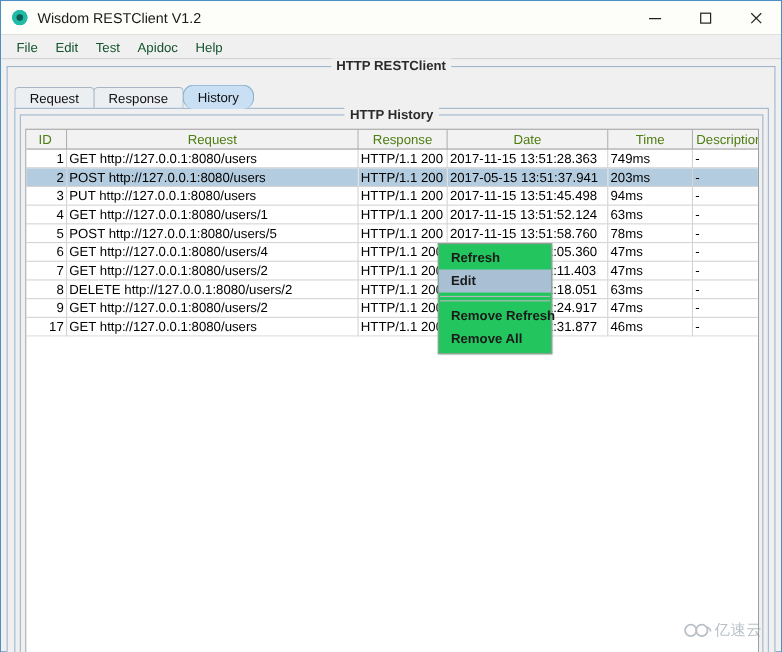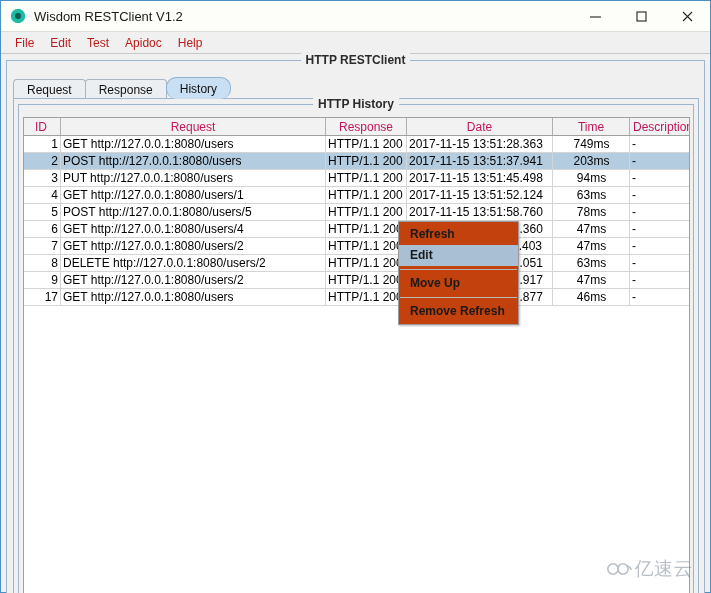--- a/index.html
+++ b/index.html
@@ -80,21 +80,21 @@
     min-height: 21px;
     background: #f0f0f0;
     display: flex;
     align-items: center;
     border-bottom: 1px solid #c8c8c8;
     padding-left: 6px;
   }
   .menu-item {
     padding: 2px 8px;
     font-size: 12px;
-    color: #b91c1c;
+    color: #14532d;
     white-space: nowrap;
   }
 
   
   #content {
     flex: 1;
     position: relative;
     background: #f0f0f0;
     padding: 5px;
     box-sizing: border-box;
@@ -193,21 +193,21 @@
     width: 665px;
     font-size: 12px;
   }
   table.hist th {
     height: 17px;
     background: #f2f2f2;
     border-right: 1px solid #b0b0b0;
     border-bottom: 1px solid #a0a0a0;
     font-weight: normal;
     font-size: 12px;
-    color: #be185d;
+    color: #4d7c0f;
     text-align: center;
     padding: 0;
     overflow: hidden;
     white-space: nowrap;
   }
   table.hist th:last-child { border-right: none; }
   table.hist td {
     height: 16px;
     border-right: 1px solid #d4d4d4;
     border-bottom: 1px solid #d4d4d4;
@@ -216,33 +216,33 @@
     white-space: nowrap;
     color: #000;
     background: #ffffff;
   }
   table.hist td:last-child { border-right: none; }
   table.hist tr.selected td { background: #b4ccdf; }
   .col-id    { width: 34px;  text-align: right; padding-right: 2px !important; }
   .col-req   { width: 264px; }
   .col-resp  { width: 80px;  }
   .col-date  { width: 145px; }
-  .col-time  { width: 76px; text-align: center;  }
+  .col-time  { width: 76px;  }
   .col-desc  { width: 66px;  }
 
   
   #filler { background: #ffffff; }
 
   
   #ctxmenu {
     position: absolute;
     left: 397px;
     top: 167px;
-    width: 121px;
-    background: #c2410c;
+    width: 104px;
+    background: #22c55e;
     border: 1px solid #9b9b9b;
     box-shadow: 1px 1px 2px rgba(0,0,0,0.25);
     z-index: 50;
     padding: 2px 0;
     box-sizing: border-box;
   }
   .ctx-item {
     height: 21px;
     line-height: 21px;
     padding-left: 11px;
@@ -262,21 +262,21 @@
   #watermark {
     position: absolute;
     right: 17px;
     bottom: 10px;
     display: flex;
     align-items: center;
     opacity: 0.55;
     z-index: 60;
   }
   #watermark .wm-text {
-    font-size: 19px;
+    font-size: 14px;
     color: #7f8c99;
     margin-left: 3px;
     letter-spacing: 0.5px;
   }
 </style>
 </head>
 <body>
 
 <div id="window">
 
@@ -351,21 +351,21 @@
                     <td class="col-req">GET http://127.0.0.1:8080/users</td>
                     <td class="col-resp">HTTP/1.1 200</td>
                     <td class="col-date">2017-11-15 13:51:28.363</td>
                     <td class="col-time">749ms</td>
                     <td class="col-desc">-</td>
                   </tr>
                   <tr class="selected">
                     <td class="col-id">2</td>
                     <td class="col-req">POST http://127.0.0.1:8080/users</td>
                     <td class="col-resp">HTTP/1.1 200</td>
-                    <td class="col-date">2017-11-15 13:51:37.941</td>
+                    <td class="col-date">2017-05-15 13:51:37.941</td>
                     <td class="col-time">203ms</td>
                     <td class="col-desc">-</td>
                   </tr>
                   <tr>
                     <td class="col-id">3</td>
                     <td class="col-req">PUT http://127.0.0.1:8080/users</td>
                     <td class="col-resp">HTTP/1.1 200</td>
                     <td class="col-date">2017-11-15 13:51:45.498</td>
                     <td class="col-time">94ms</td>
                     <td class="col-desc">-</td>
@@ -432,23 +432,23 @@
           </div>
         </div>
 
       </div>
     </div>
 
     <div id="ctxmenu">
         <div class="ctx-item">Refresh</div>
         <div class="ctx-item highlight">Edit</div>
         <div class="ctx-sep"></div>
-        <div class="ctx-item">Move Up</div>
         <div class="ctx-sep"></div>
         <div class="ctx-item">Remove Refresh</div>
+        <div class="ctx-item">Remove All</div>
       </div>
 
   </div>
 
   <div id="watermark">
     <svg width="26" height="16" viewBox="0 0 26 16">
       <circle cx="7" cy="8" r="5.2" fill="none" stroke="#7f8c99" stroke-width="1.6"></circle>
       <circle cx="17" cy="8" r="5.2" fill="none" stroke="#7f8c99" stroke-width="1.6"></circle>
       <path d="M21 5 q4 1 4 4" fill="none" stroke="#7f8c99" stroke-width="1.6"></path>
     </svg>

